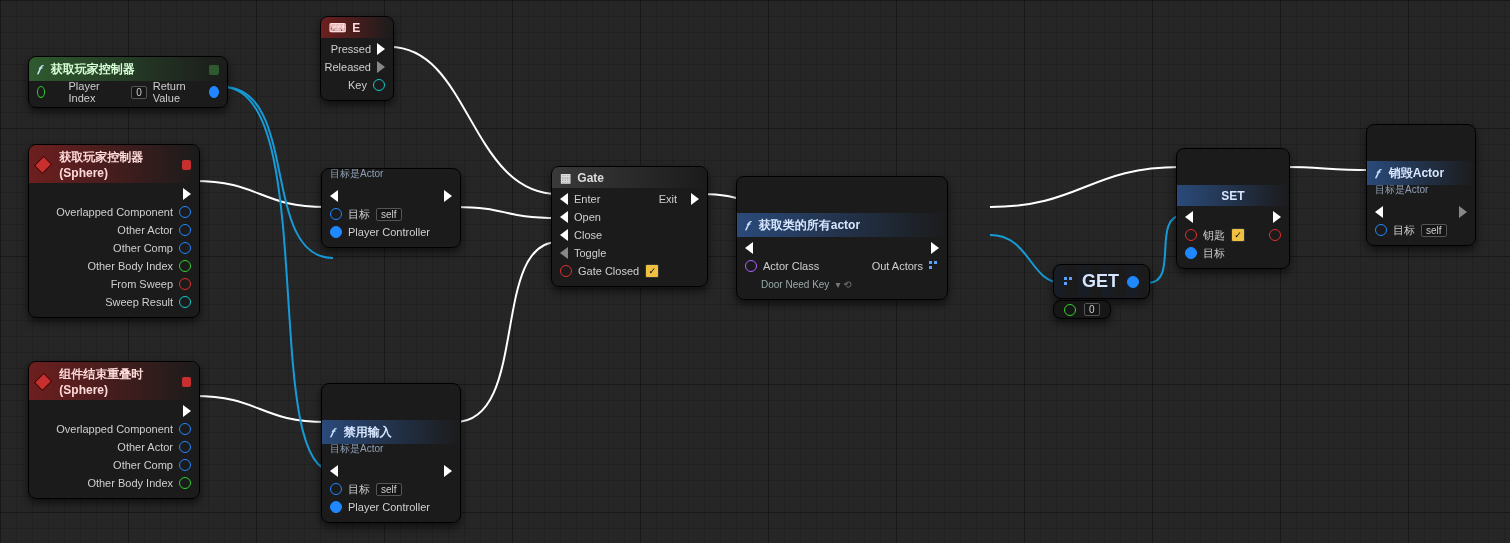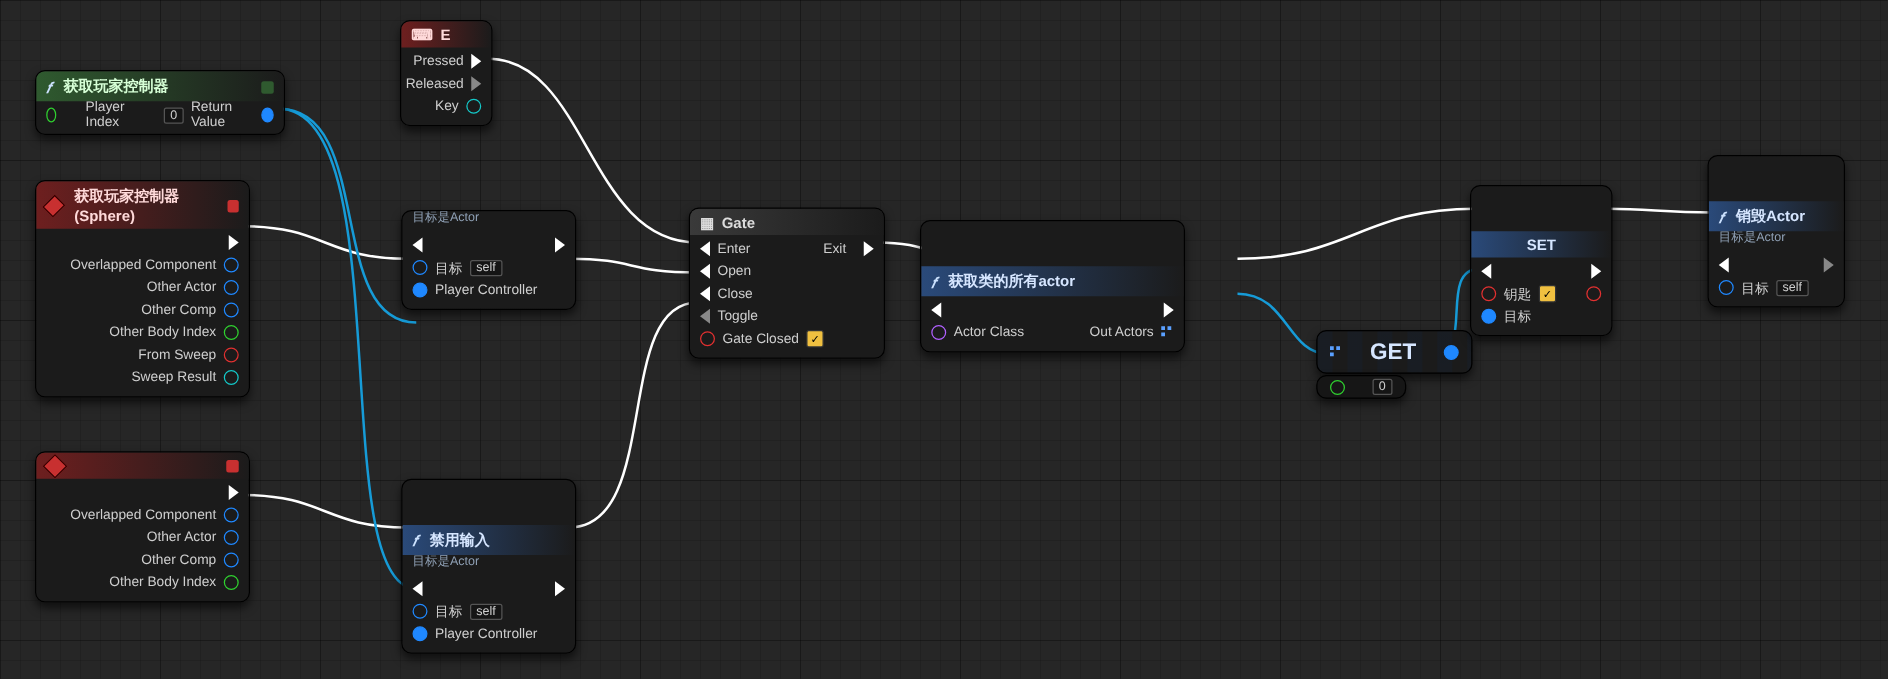--- a/index.html
+++ b/index.html
@@ -66,21 +66,21 @@
   .arr { width:10px; height:10px; display:inline-block; background:
     linear-gradient(#5aa0ff,#5aa0ff), linear-gradient(#5aa0ff,#5aa0ff), linear-gradient(#5aa0ff,#5aa0ff);
     background-size: 3px 3px; background-repeat:no-repeat;
     background-position: 0 0, 5px 0, 0 5px; }
   
   .mini {
     position:absolute; border-radius:8px; border:1px solid #000;
     background: repeating-linear-gradient(90deg, #2a4a7a22 0 12px, #1b1b1b 12px 24px), #161616;
     box-shadow: 0 4px 8px rgba(0,0,0,0.6);
     padding:6px 10px;
-    display:flex; align-items:center; gap:22px;
+    display:flex; align-items:center; gap:8px;
   }
   .mini .big { font-size:18px; font-weight:600; color:#d6e6ff;}
   
   .pill { width:10px;height:10px; border-radius:2px; background:#c83030; display:inline-block; margin-left:auto;}
   .pill.g { background:#2f5a2f; }
 </style>
 </head>
 <body>
 
 <svg class="wires">
@@ -175,20 +175,21 @@
     <div class="row right">
         <span class="txt">Sweep Result</span>
         <span class="circ c-cyan"></span>
       </div>
   </div>
 </div>
 
 <div class="node" style="left:28px; top:361px; width:170px;">
   <div class="hd hd-red">
       <span class="ev-icon"></span>
+      <span>组件结束重叠时 (Sphere)</span>
       <span class="pill"></span>
     </div>
   <div class="body">
     <div class="row right">
         <span class="exec-tri"></span>
       </div>
     <div class="row right">
         <span class="txt">Overlapped Component</span>
         <span class="circ c-blue"></span>
       </div>
@@ -298,20 +299,24 @@
     <div class="row space">
       <span style="display:flex;gap:6px;align-items:center">
           <span class="circ c-purple"></span>
           <span class="txt">Actor Class</span>
         </span>
       <span style="display:flex;gap:6px;align-items:center">
           <span class="txt">Out Actors</span>
           <span class="arr"></span>
         </span>
     </div>
+    <div class="row">
+        <span class="txt" style="font-size:10px;color:#9aa;margin-left:16px">Door Need Key</span>
+        <span class="txt" style="font-size:10px;color:#777">▾ ⟲</span>
+      </div>
   </div>
 </div>
 
 <div class="mini" style="left:1053px; top:264px;">
   <span class="arr"></span>
   <span style="display:flex;flex-direction:column;gap:3px">
     <span class="big">GET</span>
   </span>
   <span class="circ c-blue fill"></span>
 </div>

